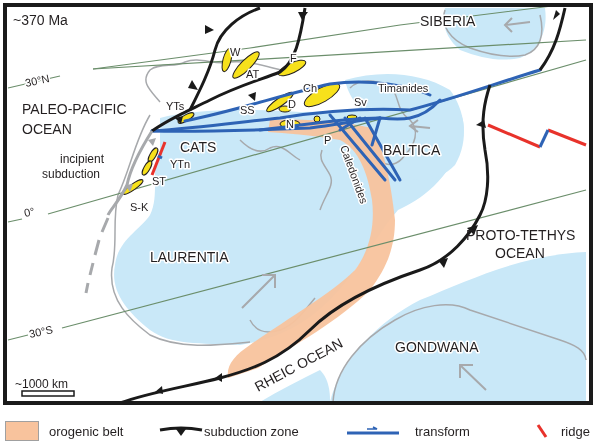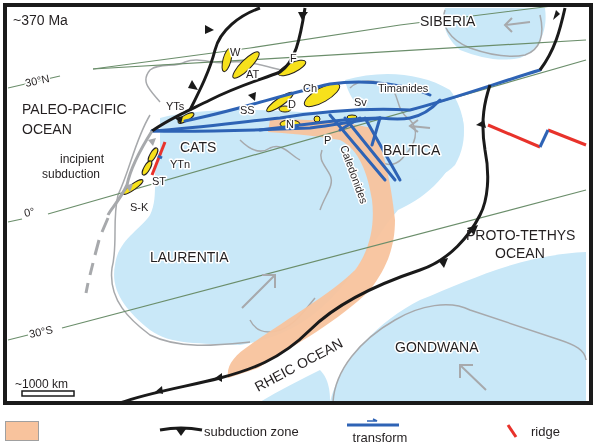--- a/index.html
+++ b/index.html
@@ -165,34 +165,35 @@
   <text class="lbl halo" x="324" y="144" font-size="11">P</text>
   <text class="lbl halo" x="166" y="110" font-size="11">YTs</text>
   <text class="lbl halo" x="170" y="168" font-size="11">YTn</text>
   <text class="lbl halo" x="152" y="185" font-size="11">ST</text>
   <text class="lbl halo" x="130" y="211" font-size="11">S-K</text>
 </svg>
 
 <div class="legend">
   <div class="legend-item" style="left:5px;">
     <span class="swatch-orogen"></span>
+    <span>orogenic belt</span>
   </div>
   <div class="legend-item" style="left:158px;justify-content:center;">
     <svg width="46" height="14" viewBox="0 0 46 14">
       <path d="M2,6 Q23,2 44,6" stroke="#1a1a1a" stroke-width="3" fill="none"></path>
       <polygon points="18,5 28,5 23,12" fill="#1a1a1a"></polygon>
     </svg>
     <span>subduction zone</span>
   </div>
-  <div class="legend-item" style="left:345px;flex-direction:column;">
+  <div class="legend-item" style="left:345px;">
     <svg width="56" height="14" viewBox="0 0 56 14" style="margin-right:14px;">
       <line x1="2" y1="9" x2="54" y2="9" stroke="#2e63b5" stroke-width="3"></line>
       <path d="M22,5 L32,5 L28,3" stroke="#2e63b5" stroke-width="1.5" fill="none"></path>
     </svg>
     <span>transform</span>
   </div>
-  <div class="legend-item" style="left:505px;">
+  <div class="legend-item" style="left:535px;">
     <svg width="14" height="16" viewBox="0 0 14 16" style="margin-right:12px;">
       <line x1="3" y1="2" x2="11" y2="14" stroke="#e8322b" stroke-width="3"></line>
     </svg>
     <span>ridge</span>
   </div>
 </div>
 
 </body></html>

